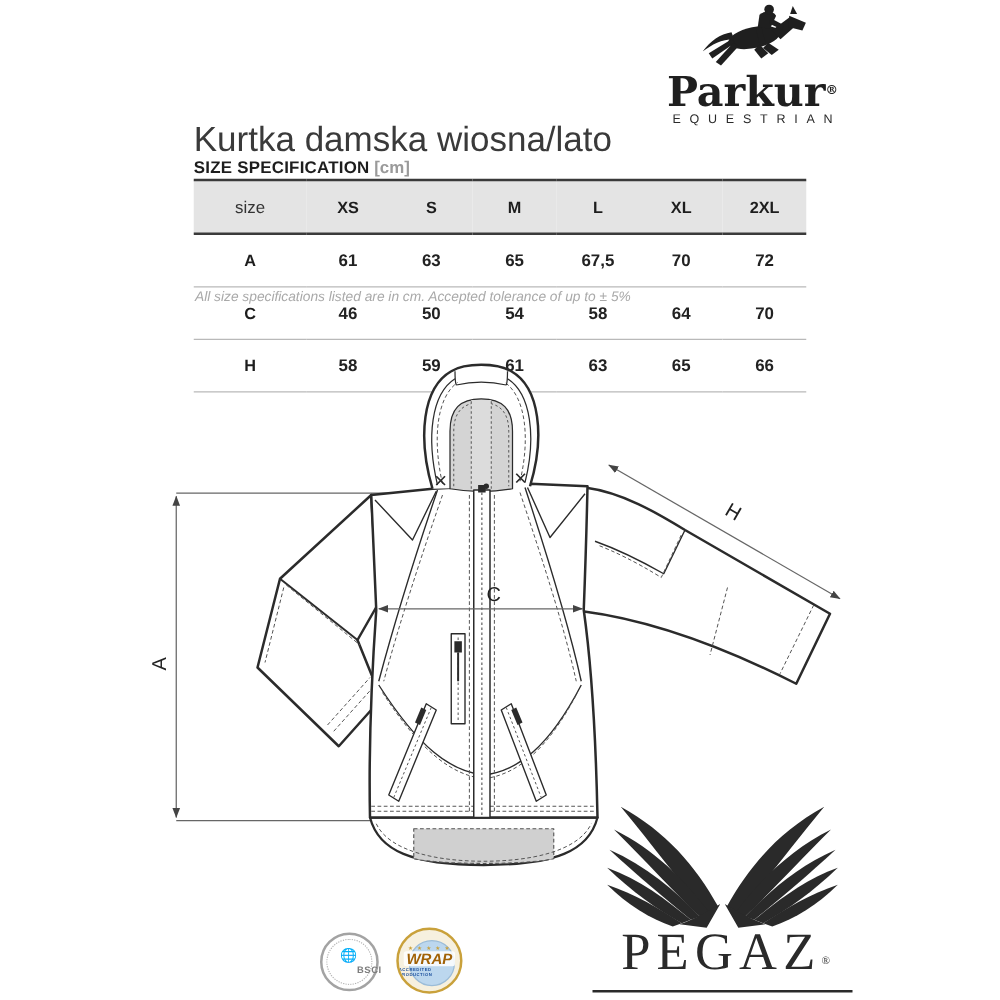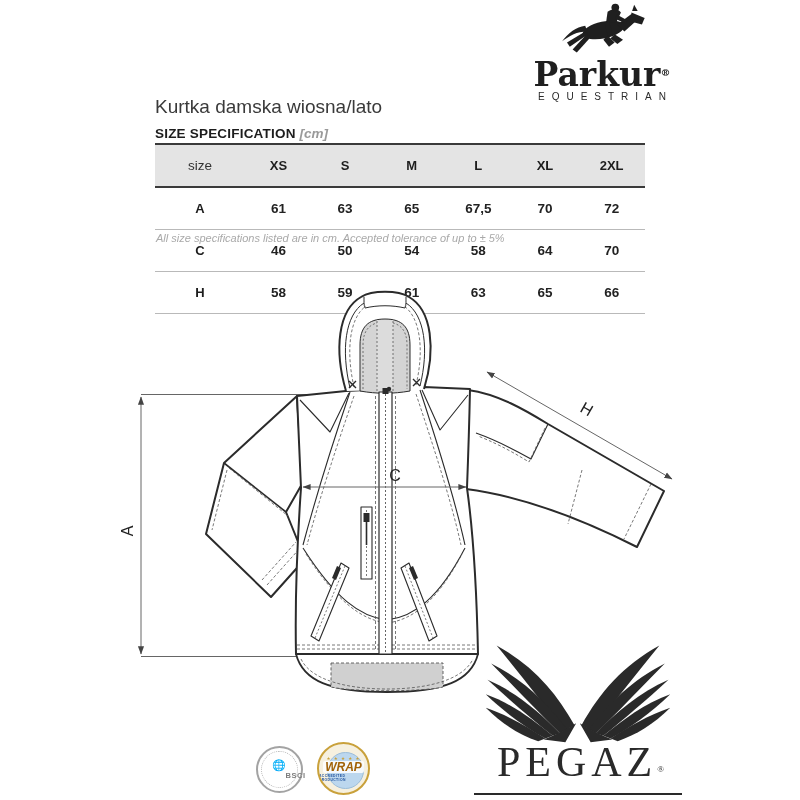--- a/index.html
+++ b/index.html
@@ -7,24 +7,24 @@
   #page { position:relative; width:800px; height:800px; background:#fff; overflow:hidden; }
 
   
   .brand { position:absolute; left:506px; top:2px; width:192px; text-align:center; }
   .brand .horse { display:block; margin:0 auto; }
   .brand .name { font-family:"DejaVu Serif", serif; font-weight:bold; font-size:33px; line-height:30px; color:#1f1f1f; letter-spacing:0px; }
   .brand .name sup { font-size:10px; vertical-align:10px; }
   .brand .tagline { font-size:10px; letter-spacing:7px; color:#2a2a2a; margin-top:1px; text-indent:7px; }
 
   
-  .title { position:absolute; left:155px; top:96px; font-size:19px; color:#3a3a3a; font-weight:500; }
+  .title { position:absolute; left:155px; top:96px; font-size:28px; color:#3a3a3a; font-weight:500; }
   .specline { position:absolute; left:155px; top:126px; font-size:13.5px; }
   .specline .h { font-weight:bold; color:#1d1d1d; letter-spacing:0.2px; }
-  .specline .u { color:#9a9a9a; font-weight:bold;font-style:italic; }
+  .specline .u { color:#9a9a9a; font-weight:bold; }
 
   
   table.sizes { position:absolute; left:155px; top:143px; width:490px; border-collapse:collapse; }
   table.sizes th, table.sizes td { text-align:center; padding:13px; }
   table.sizes thead tr { background:#e4e4e4; border-top:2px solid #3a3a3a; border-bottom:2px solid #3a3a3a; }
   table.sizes thead th { font-size:13px; font-weight:bold; color:#1d1d1d; height:22px; }
   table.sizes thead th.sizecol { font-weight:normal; color:#333; font-size:13.5px; }
   table.sizes tbody tr { border-bottom:1px solid #b9b9b9; }
   table.sizes tbody th { font-size:13px; font-weight:bold; color:#1d1d1d; height:21px; }
   table.sizes tbody td { font-size:13.5px; font-weight:bold; color:#222; }

